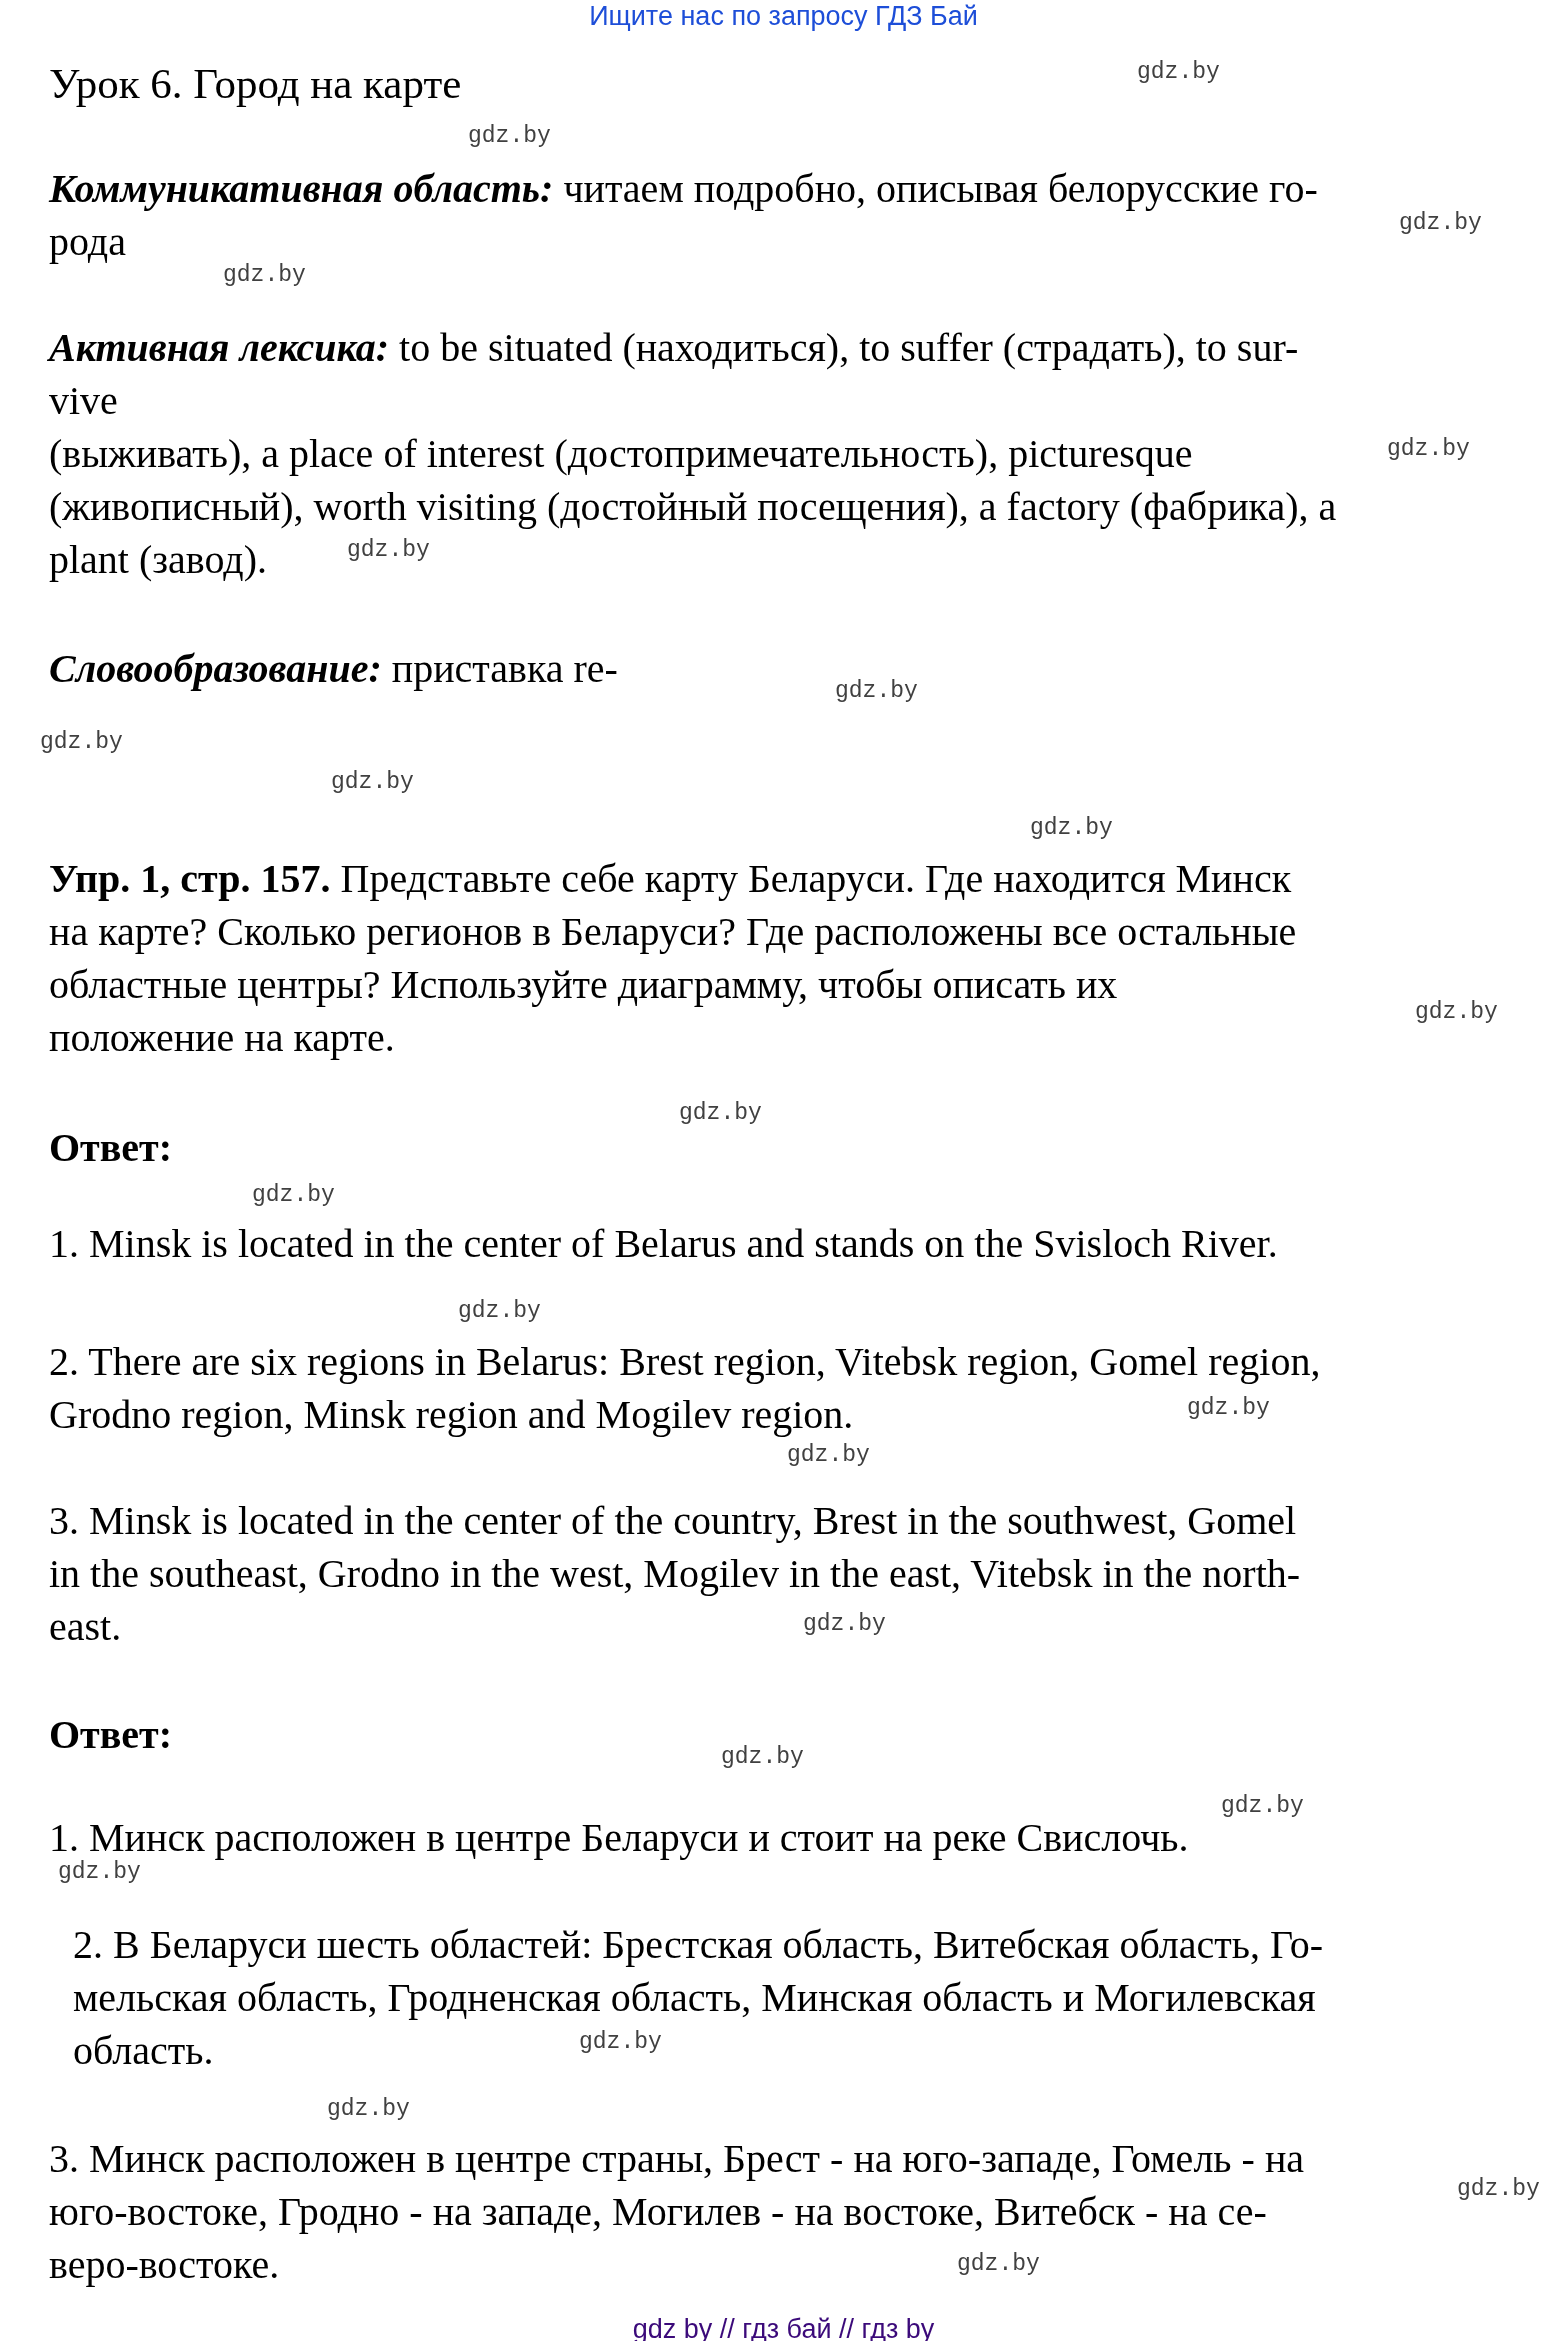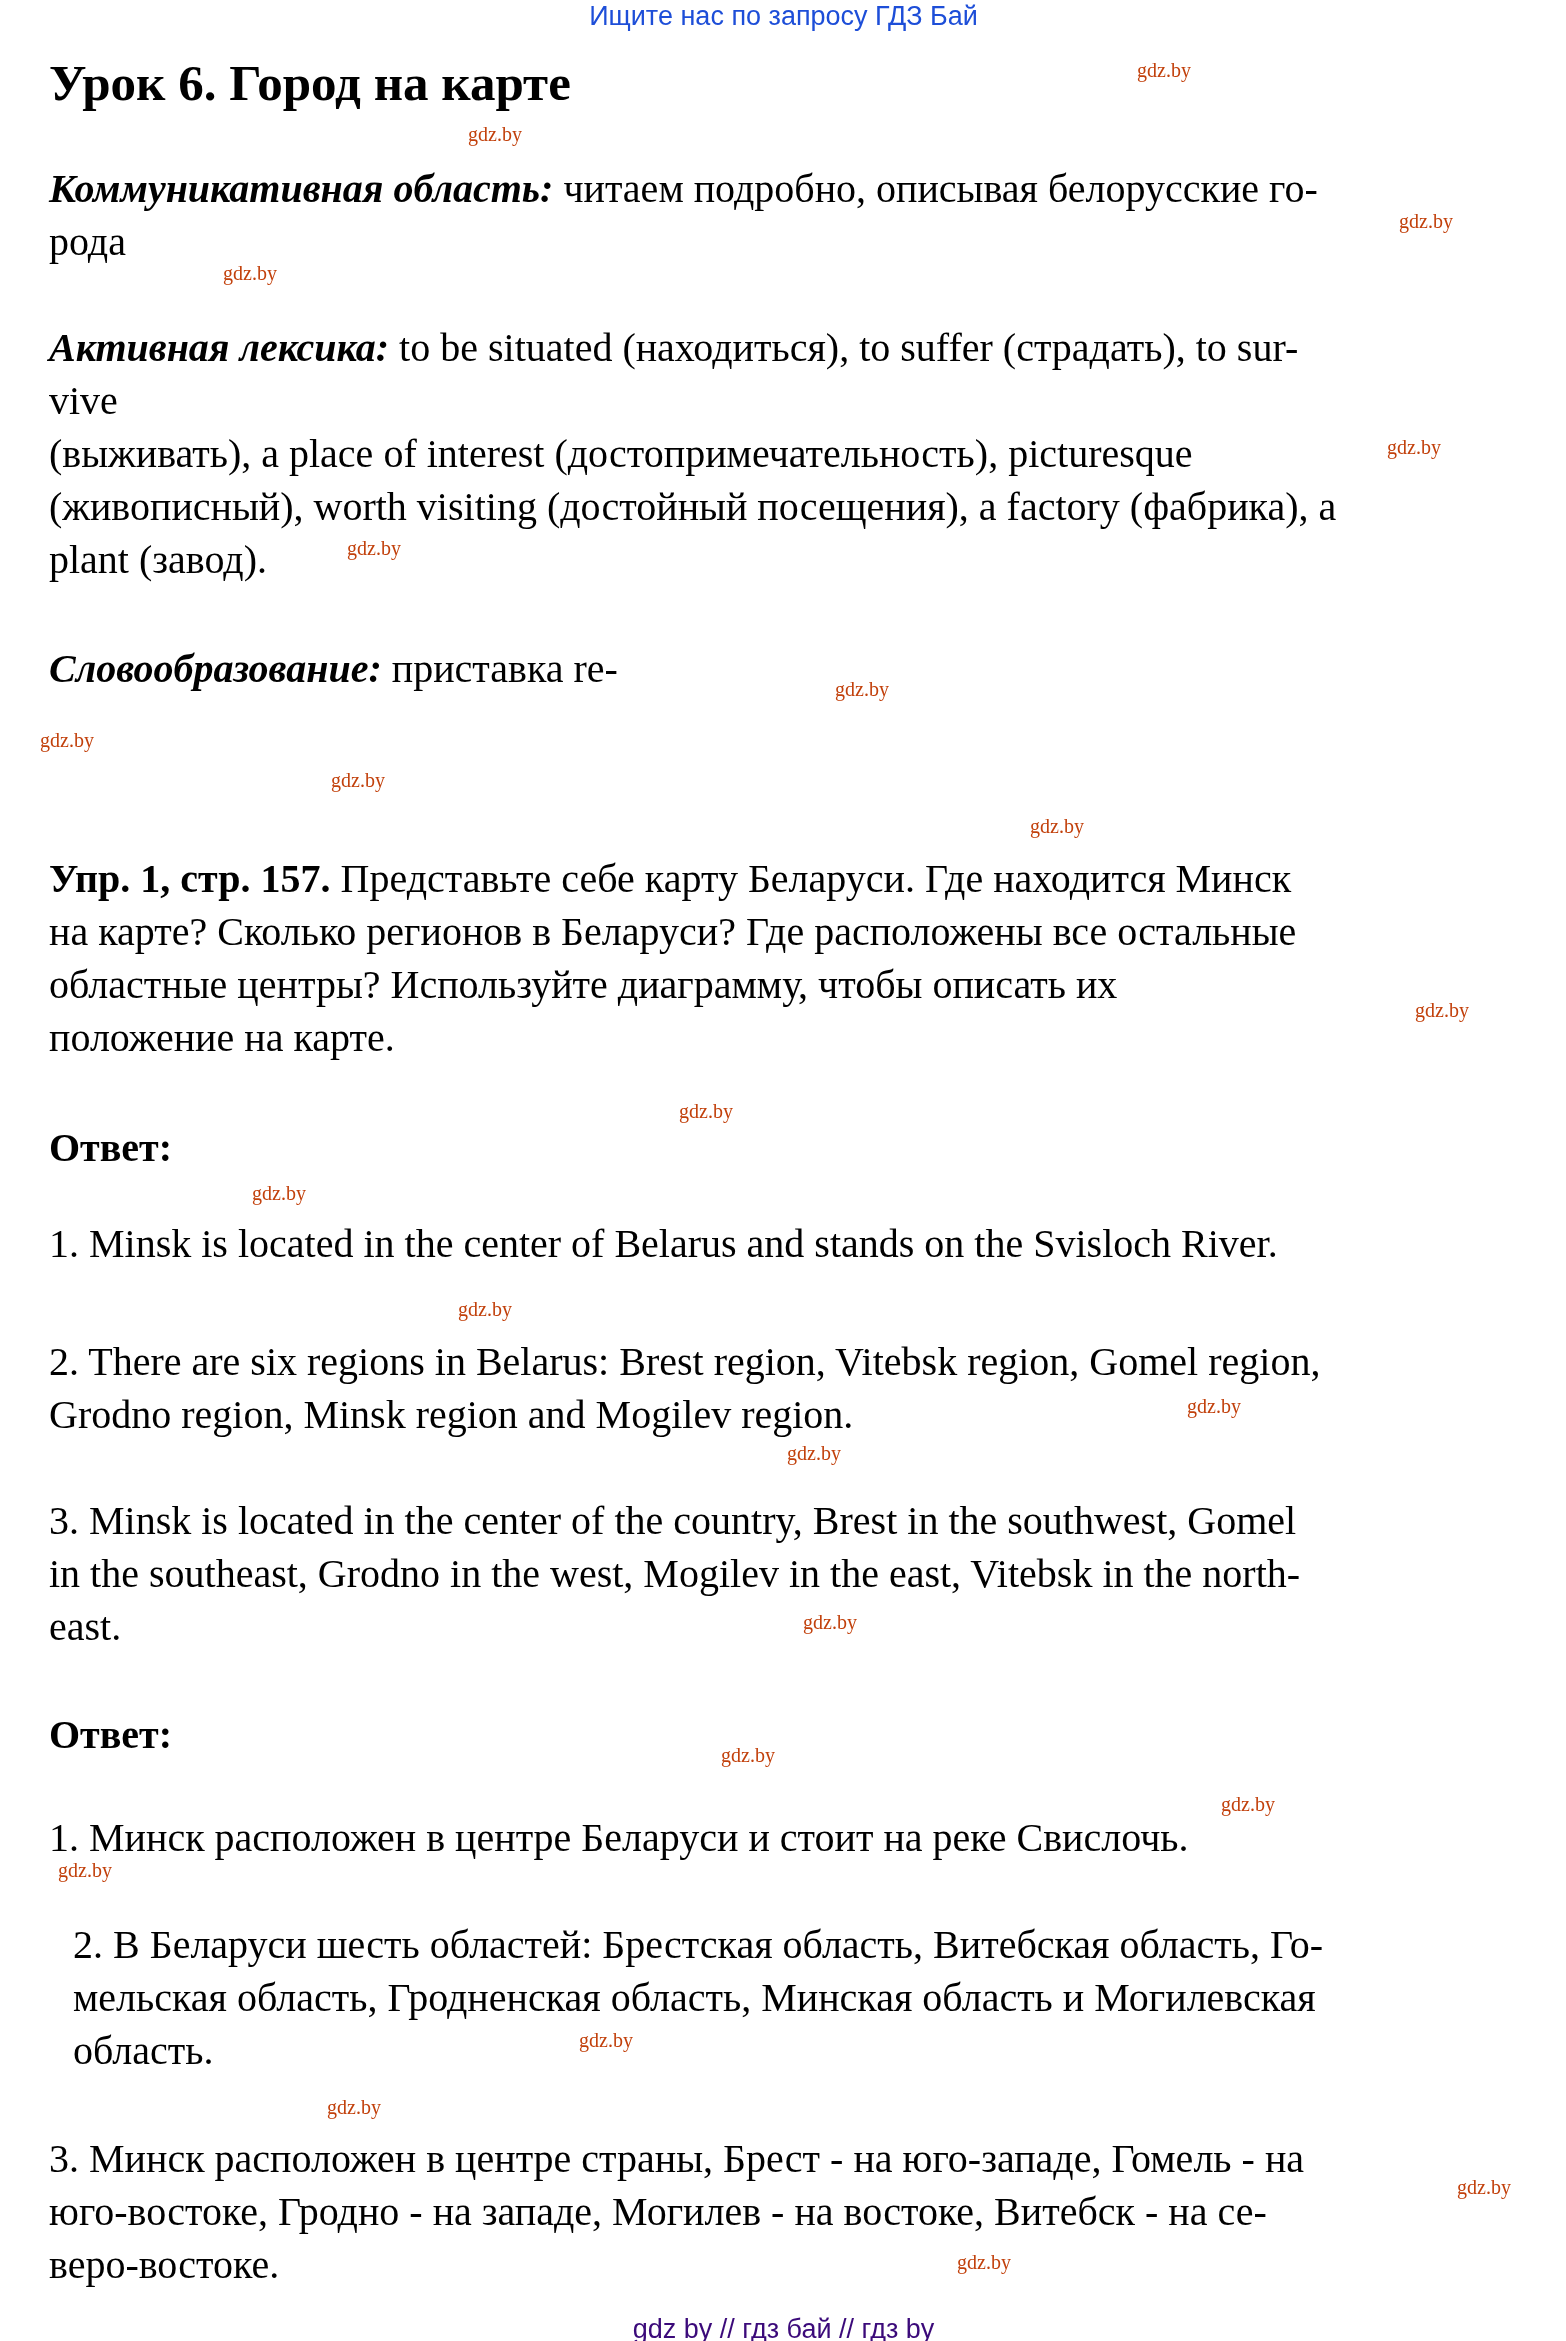--- a/index.html
+++ b/index.html
@@ -1,24 +1,24 @@
 <!DOCTYPE html>
 <html style="font-size:12.7px"><head>
 <meta charset="utf-8">
 <style>
   html, body { margin:0; padding:0; background:#ffffff; }
   body { width:1567px; height:2342px; position:relative; overflow:hidden;
          font-family:"Liberation Serif", serif; color:#000; }
   .top-banner { position:absolute; top:0; left:0; width:100%; text-align:center;
                 font-family:"Liberation Sans", sans-serif; font-size:27px; color:#1d4ed8; line-height:32px; }
   .block { position:absolute; left:49px; width:1490px; font-size:40px; line-height:53px; }
-  .title { font-weight:bold; font-size:51px; }
+  .title { font-weight:normal; font-size:43px; }
   .bi { font-weight:bold; font-style:italic; }
   .b { font-weight:bold; }
-  .wm { position:absolute; font-family:Liberation Serif, serif; font-size:20px; color:#c2410c; }
+  .wm { position:absolute; font-family:Liberation Mono, monospace; font-size:23px; color:#404040; }
   .footer { position:absolute; top:2298px; left:0; width:100%; text-align:center;
             font-family:"Liberation Sans", sans-serif; font-size:27px; color:#3b0a7a;margin-top:16px; }
 </style>
 </head>
 <body>
 
 <div class="top-banner">Ищите нас по запросу ГДЗ Бай</div>
 
 <div class="block title" style="top:57px;">Урок 6. Город на карте</div>
 

